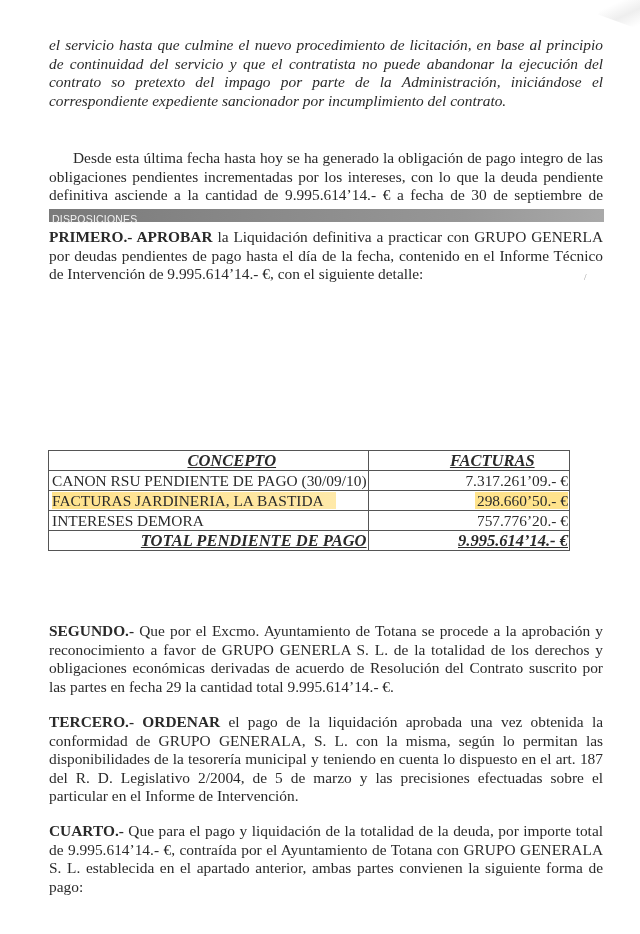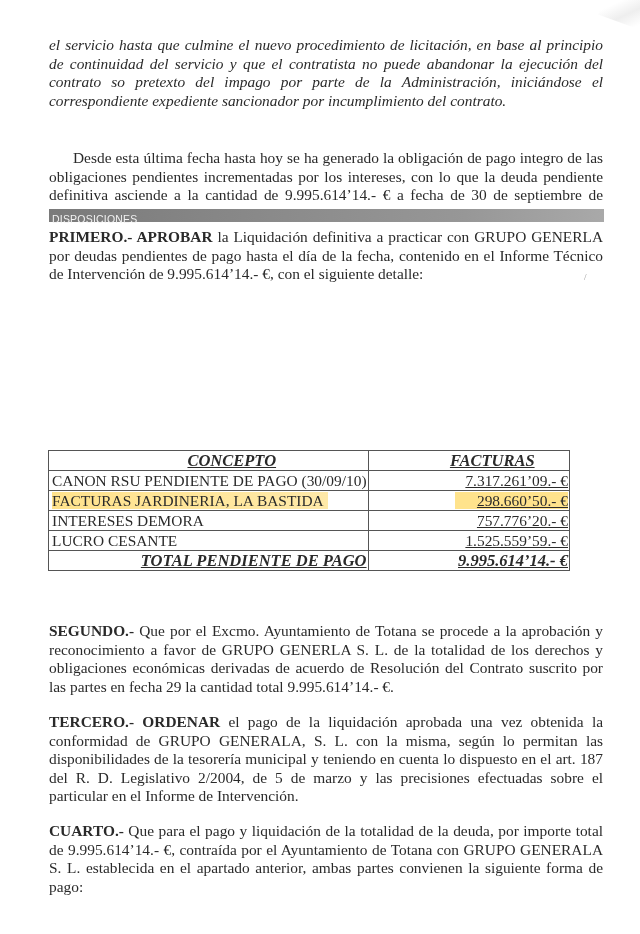--- a/index.html
+++ b/index.html
@@ -39,26 +39,26 @@
   .mark { position: absolute; left: 568px; top: 272px; font-size: 9px; color: #999; }
 
   table.liq {
     position: absolute; left: 32px; top: 450px; width: 522px;
     border-collapse: collapse; font-size: 15.4px;
   }
   table.liq td {
     border: 1.5px solid #555; padding: 0 1px 0 3px; height: 19px; line-height: 17px;
     white-space: nowrap;
   }
-  table.liq td.amt { text-align: right; padding-right: 1px; width: 153px; text-decoration: underline; }
+  table.liq td.amt { text-align: right; padding-right: 1px; width: 153px; }
   table.liq td.hdr { text-align: center; font-weight: bold; font-style: italic; text-decoration: underline; font-size: 16.5px; padding-left: 48px; }
   table.liq tr.total td { font-weight: bold; font-style: italic; text-decoration: underline; font-size: 16.5px; margin-left: 32px; }
   table.liq tr.total td.lbl { text-align: right; }
-  .hl { background: linear-gradient(90deg, rgba(255,221,120,0.85), rgba(255,226,140,0.75)); padding: 0 4px 0 0; }
-  .hl-amt { background: rgba(255,222,120,0.85); padding-left: 22px; text-align: center; }
+  .hl { background: linear-gradient(90deg, rgba(255,221,120,0.85), rgba(255,226,140,0.75)); padding: 0 12px 0 0; }
+  .hl-amt { background: rgba(255,222,120,0.85); padding-left: 2px; text-align: center; }
 
   #p-segundo { top: 622px; }
   #p-tercero { top: 713px; }
   #p-cuarto { top: 822px; }
 </style>
 </head>
 <body>
 
 <div class="page">
   <div class="corner"></div>
@@ -86,24 +86,20 @@
         <td class="amt">7.317.261’09.- €</td>
       </tr>
       <tr>
         <td><span class="hl">FACTURAS JARDINERIA, LA BASTIDA</span></td>
         <td class="amt"><span class="hl-amt">298.660’50.- €</span></td>
       </tr>
       <tr>
         <td>INTERESES DEMORA</td>
         <td class="amt">757.776’20.- €</td>
       </tr>
-      <tr>
-        <td>LUCRO CESANTE</td>
-        <td class="amt">1.525.559’59.- €</td>
-      </tr>
       <tr class="total">
         <td class="lbl">TOTAL PENDIENTE DE PAGO</td>
         <td class="amt">9.995.614’14.- €</td>
       </tr>
     </tbody>
   </table>
 
   <p id="p-segundo" class="para"><span class="b">SEGUNDO.-</span><span> Que por el Excmo. Ayuntamiento de Totana se procede a la aprobación y reconocimiento a favor de GRUPO GENERLA S. L.  de la totalidad de los derechos y obligaciones económicas derivadas de acuerdo  de Resolución del Contrato  suscrito por las partes en fecha 29 la cantidad total 9.995.614’14.- €.</span></p>
 
   <p id="p-tercero" class="para"><span class="b">TERCERO.- ORDENAR</span><span> el pago de la liquidación aprobada una vez obtenida la conformidad de GRUPO GENERALA, S. L. con la misma, según lo permitan las disponibilidades de la tesorería municipal y teniendo en cuenta lo dispuesto en el art. 187 del R. D. Legislativo 2/2004, de 5 de marzo y las precisiones efectuadas sobre el particular en el Informe de Intervención.</span></p>

